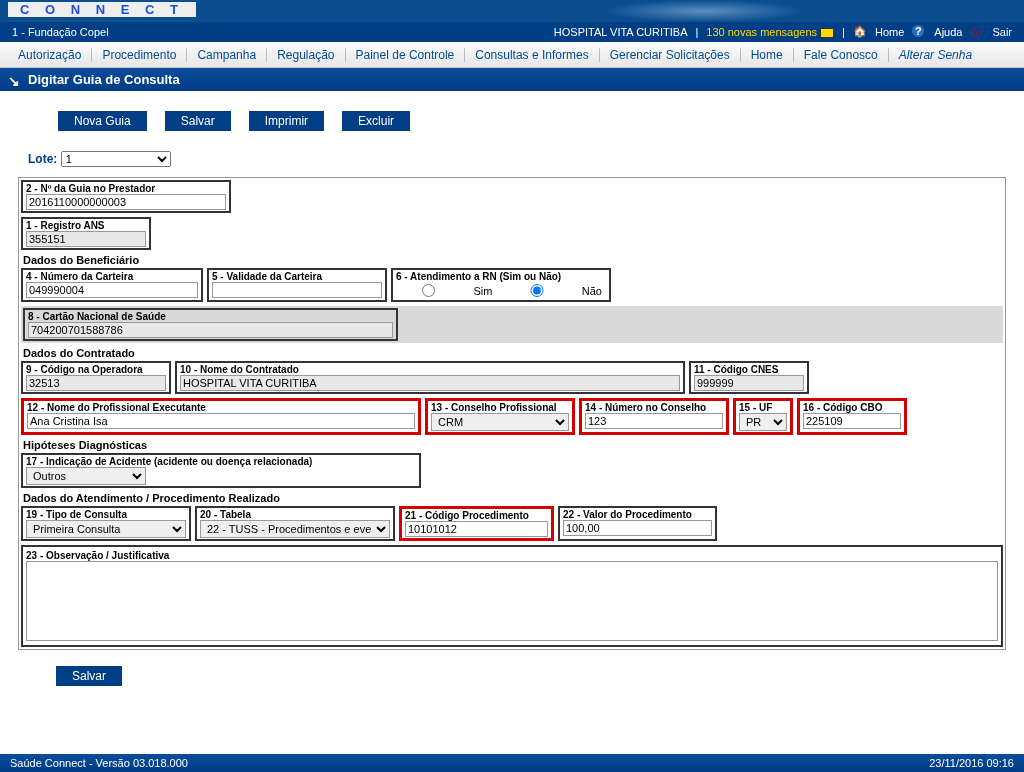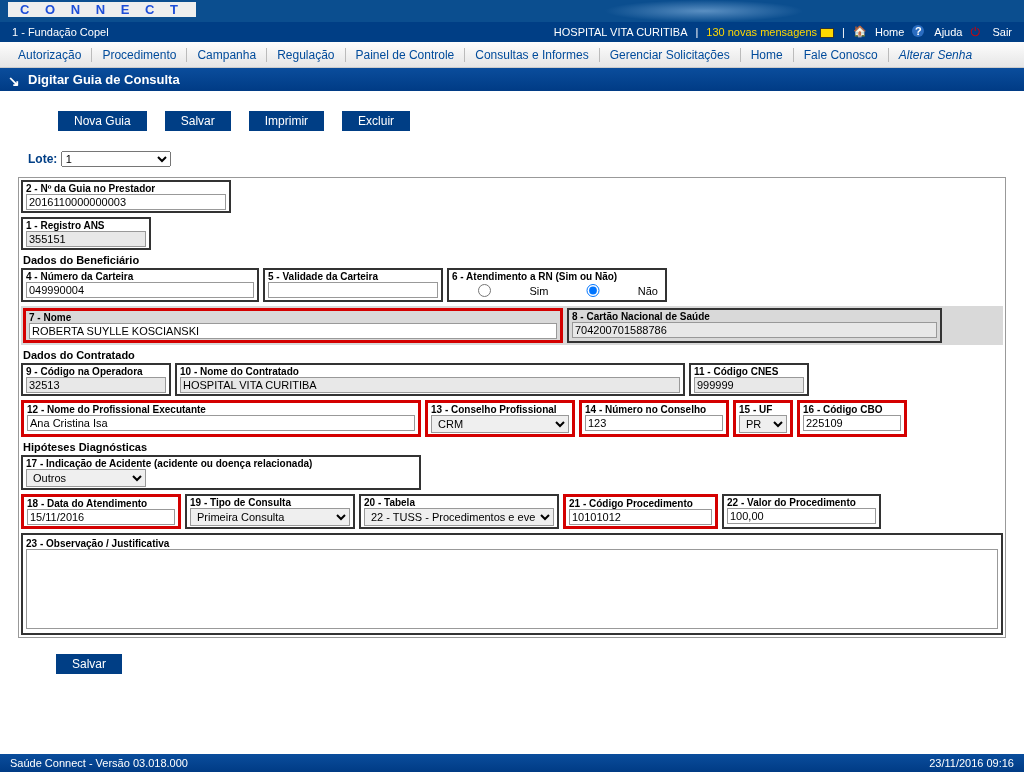--- a/index.html
+++ b/index.html
@@ -110,44 +110,40 @@
     <div class="fg">
       <div class="field" style="width:130px">
         <span class="field-label">1 - Registro ANS</span>
         <input readonly="" value="355151" style="">
       </div>
     </div>
 
     <div class="section-title">Dados do Beneficiário</div>
 
     <div class="fg">
-      <div class="field" style="width:238px">
+      <div class="field" style="width:182px">
         <span class="field-label">4 - Número da Carteira</span>
         <input value="049990004" style="">
       </div>
       <div class="field" style="width:180px">
         <span class="field-label">5 - Validade da Carteira</span>
         <input value="" style="">
       </div>
       <div class="field" style="width:220px">
         <span class="field-label">6 - Atendimento a RN (Sim ou Não)</span>
         <div class="radio-group">
           <input type="radio" name="rn" style="">
             <span>Sim</span>
           <input type="radio" name="rn" checked="" style="">
             <span>Não</span>
         </div>
       </div>
     </div>
 
     <div class="fg gray-bg" style="padding:2px">
-      <div class="field hl" style="width:540px">
-        <span class="field-label">7 - Nome</span>
-        <input value="ROBERTA SUYLLE KOSCIANSKI" style="">
-      </div>
       <div class="field" style="width:375px">
         <span class="field-label">8 - Cartão Nacional de Saúde</span>
         <input readonly="" value="704200701588786" style="">
       </div>
     </div>
 
     <div class="section-title">Dados do Contratado</div>
 
     <div class="fg">
       <div class="field" style="width:150px">
@@ -189,26 +185,23 @@
 
     <div class="section-title">Hipóteses Diagnósticas</div>
 
     <div class="fg">
       <div class="field" style="width:400px">
         <span class="field-label">17 - Indicação de Acidente (acidente ou doença relacionada)</span>
         <select style="width:120px"><option>Outros</option></select>
       </div>
     </div>
 
-
-    <div class="fg">
-      <div class="field hl" style="width:160px">
-        <span class="field-label">18 - Data do Atendimento</span>
-        <input value="15/11/2016" style="">
-      </div>
+    <div class="section-title">Dados do Atendimento / Procedimento Realizado</div>
+
+    <div class="fg">
       <div class="field" style="width:170px">
         <span class="field-label">19 - Tipo de Consulta</span>
         <select><option>Primeira Consulta</option></select>
       </div>
       <div class="field" style="width:200px">
         <span class="field-label">20 - Tabela</span>
         <select><option>22 - TUSS - Procedimentos e eventos</option></select>
       </div>
       <div class="field hl" style="width:155px">
         <span class="field-label">21 - Código Procedimento</span>

